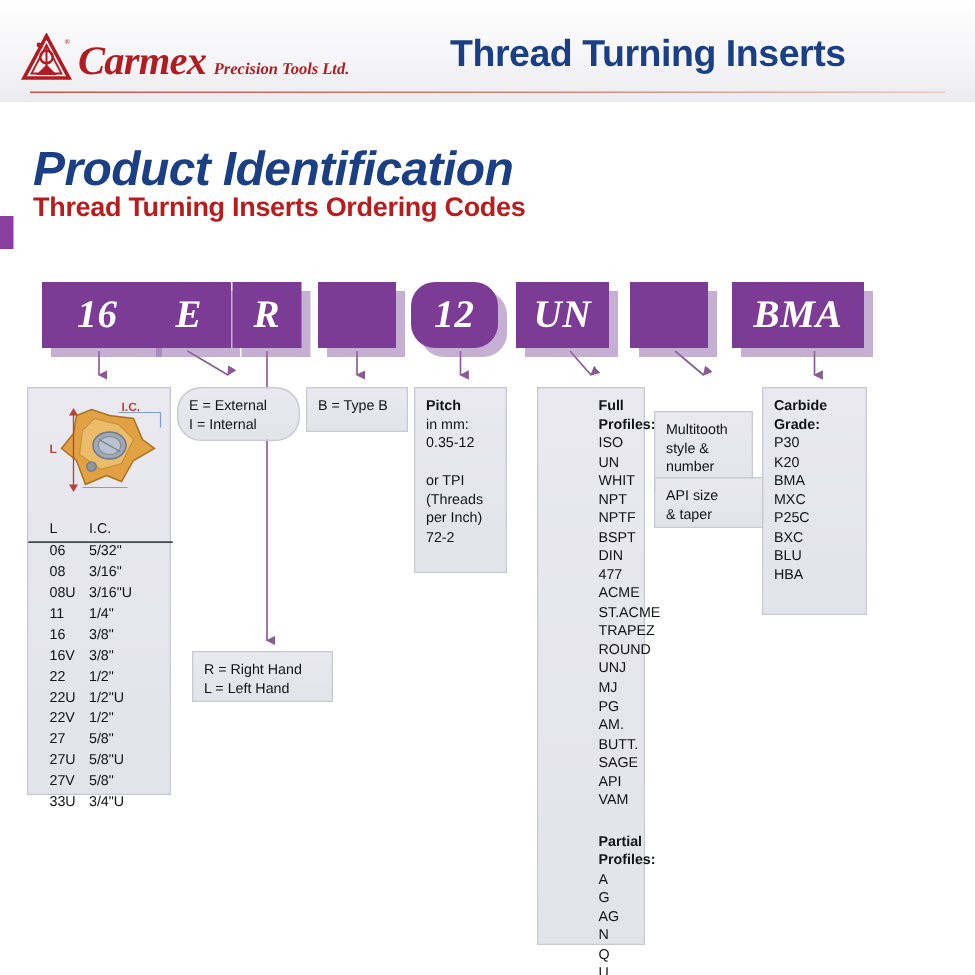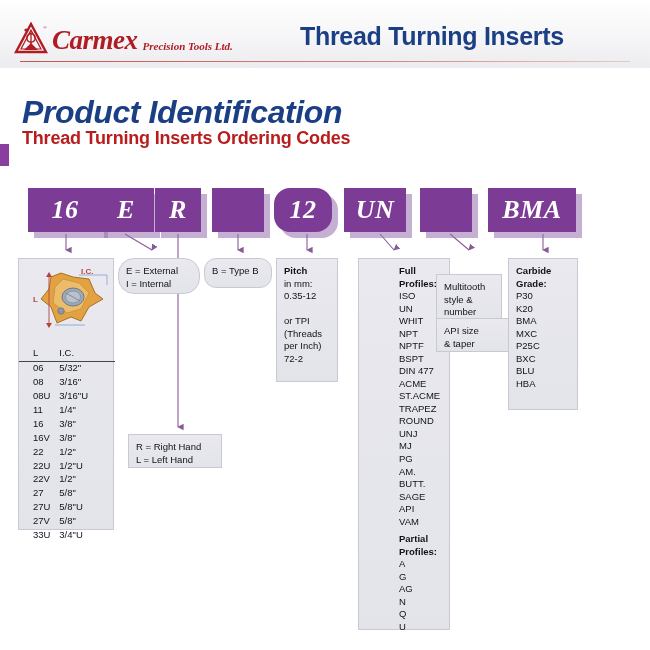--- a/index.html
+++ b/index.html
@@ -104,23 +104,23 @@
     border-bottom:1px solid #44464e; padding:0 0 1px 0;
   }
   #insert-table td { padding:0.7px 0; font-size:9.5px; }
   #insert-table th:first-child, #insert-table td:first-child { padding-left:14px; width:42%; }
   .dim-label {
     position:absolute; font-size:8px; color:#b5453c; font-weight:bold;
   }
 
   #box-ei      { left:118px; top:258px; width:82px; height:36px;border-radius:16px; }
   #box-rl      { left:128px; top:434px; width:94px; height:34px; }
-  #box-typeb   { left:204px; top:258px; width:68px; height:30px;border-radius:12px; }
+  #box-typeb   { left:204px; top:258px; width:68px; height:30px; }
   #box-pitch   { left:276px; top:258px; width:62px; height:124px; }
-  #box-profiles{ left:358px; top:258px; width:92px; height:372px;padding-left:40px; }
+  #box-profiles{ left:358px; top:258px; width:72px; height:372px;padding-left:40px; }
   #box-multi   { left:436px; top:258px; width:66px; height:54px;margin-top:16px; }
   #box-api     { left:436px; top:318px; width:83px; height:34px; }
   #box-grade   { left:508px; top:258px; width:70px; height:152px; }
 </style>
 </head>
 <body>
 
 <div id="header">
 
   <div id="logo-block">
@@ -324,21 +324,21 @@
       <div>TRAPEZ</div>
       <div>ROUND</div>
       <div>UNJ</div>
       <div>MJ</div>
       <div>PG</div>
       <div>AM. BUTT.</div>
       <div>SAGE</div>
       <div>API</div>
       <div>VAM</div>
     </div>
-  <span class="bhead" style="margin-top:5px;">Partial</span>
+  <span class="bhead" style="margin-top:15px;">Partial</span>
   <span class="bhead">Profiles:</span>
   <div id="partial-profile-list">
       <div>A</div>
       <div>G</div>
       <div>AG</div>
       <div>N</div>
       <div>Q</div>
       <div>U</div>
     </div>
 </div>

